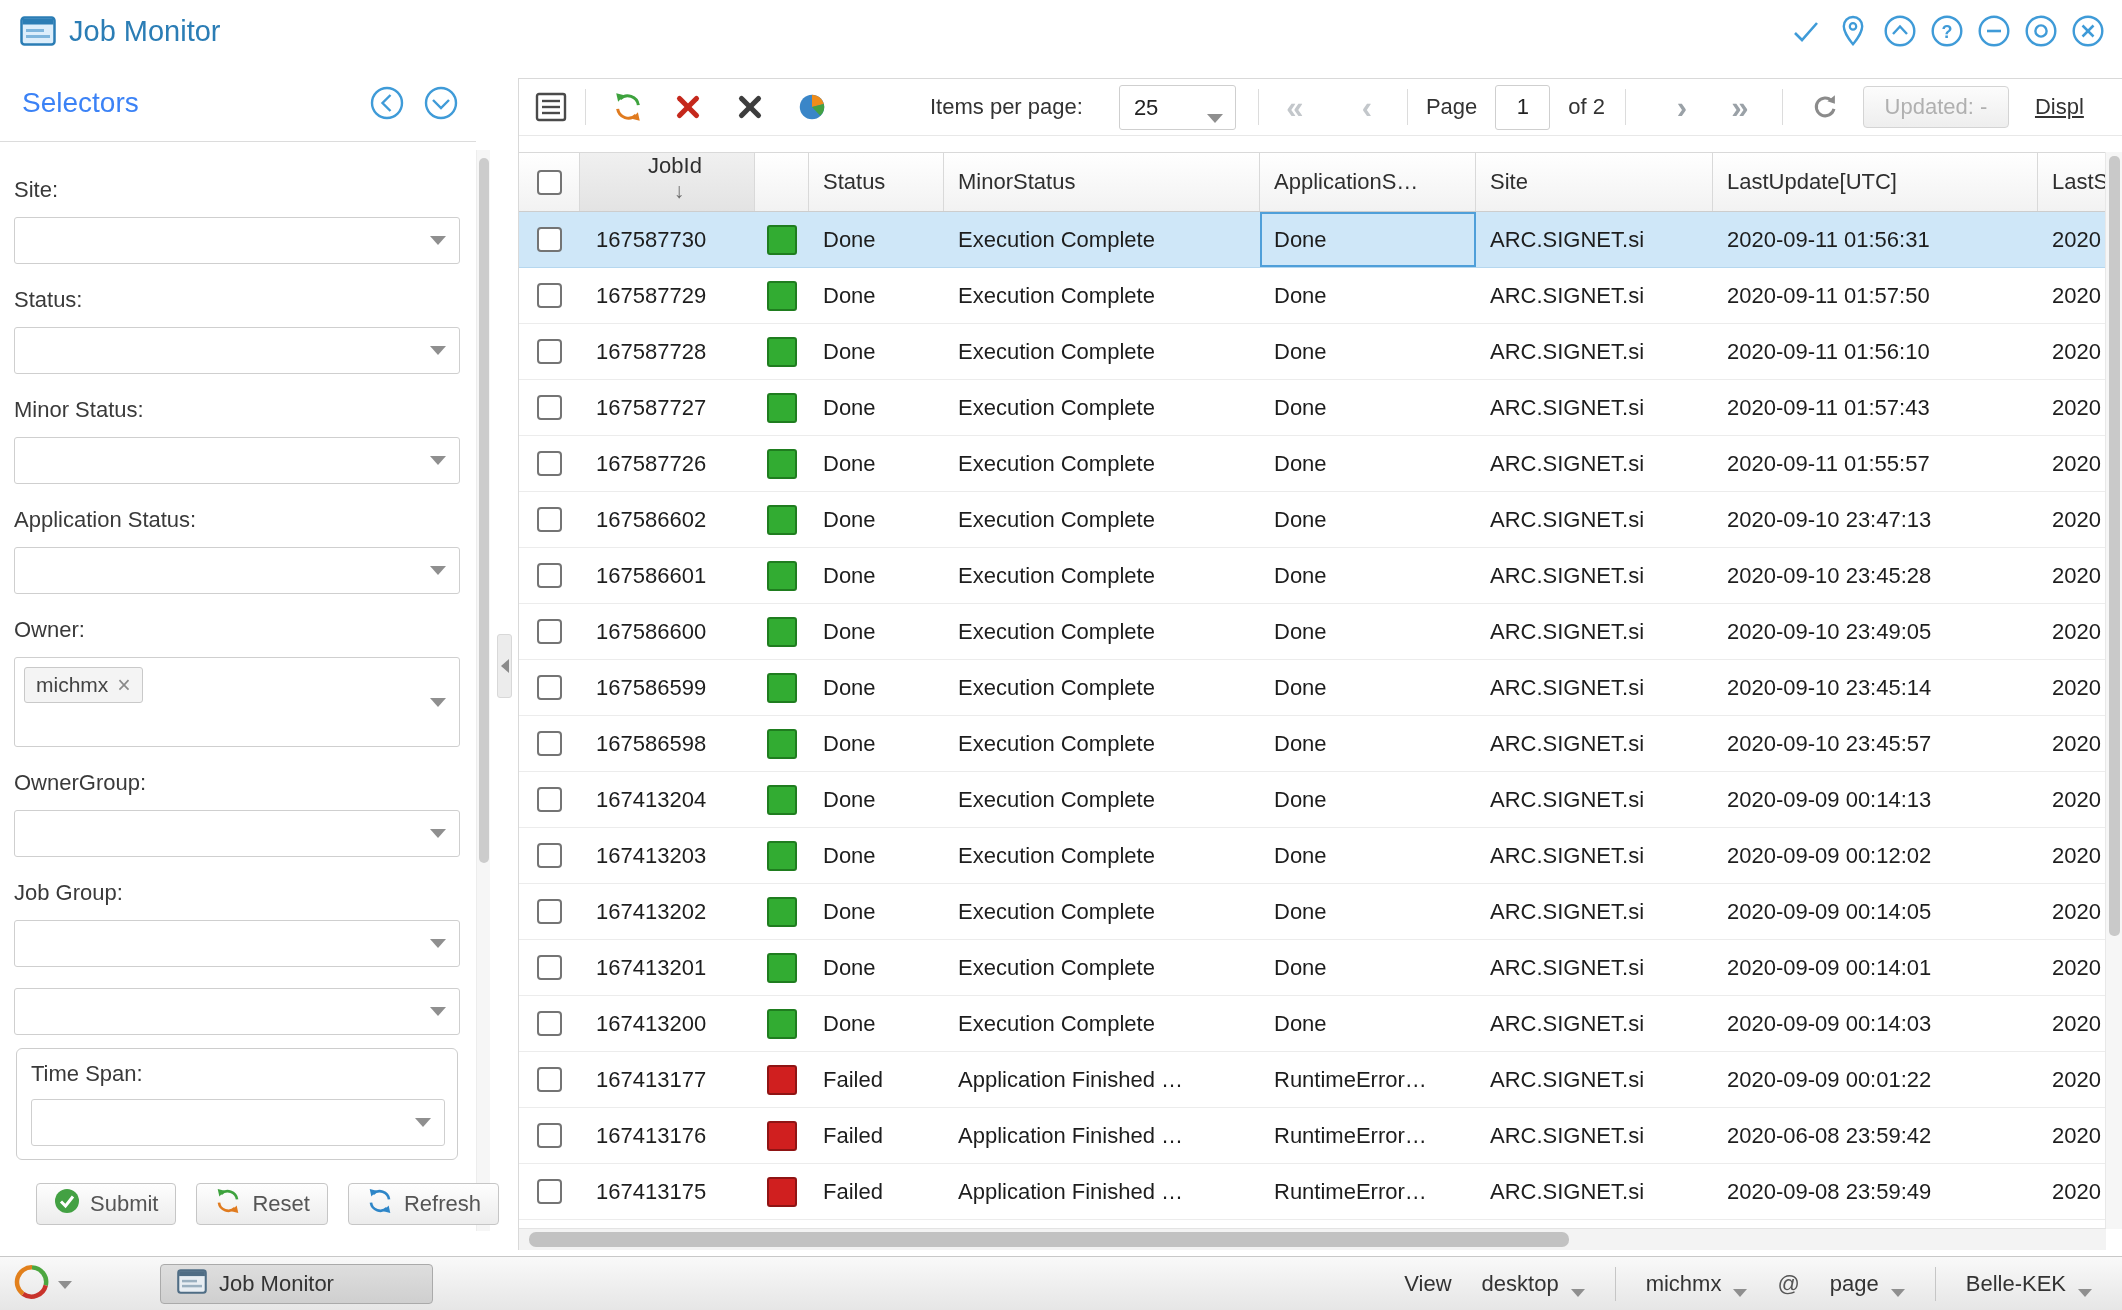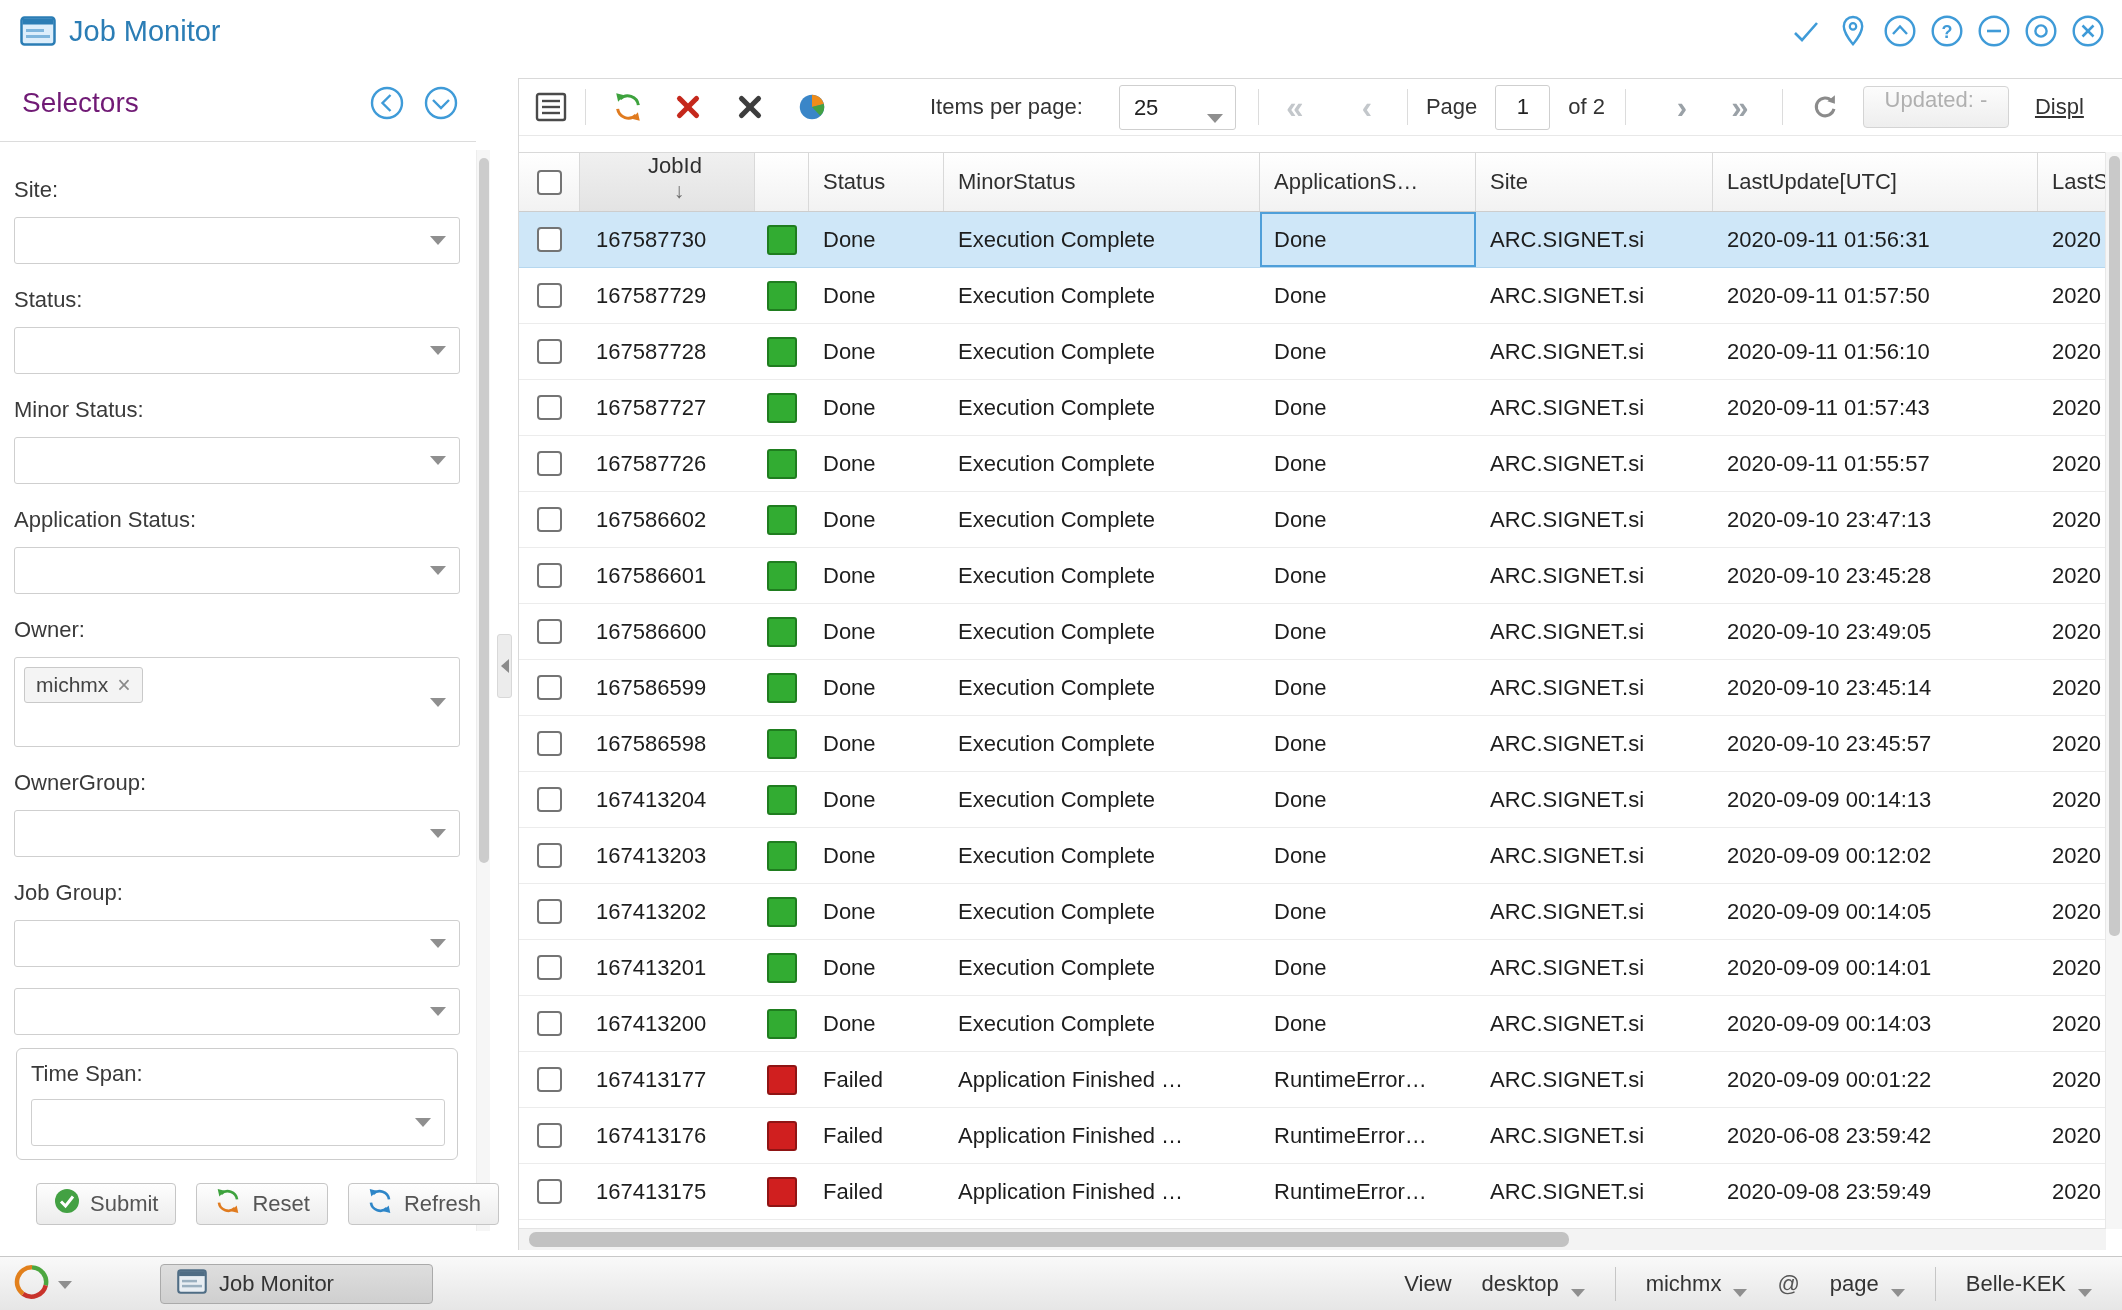--- a/index.html
+++ b/index.html
@@ -11,21 +11,21 @@
   .topbar { position:absolute; left:0; top:0; width:100%; height:65px; background:#fff; }
   .title-wrap { position:absolute; left:20px; top:13px; display:flex; align-items:center; gap:13px; }
   .app-title { font-size:29px; color:#2b7db5; font-weight:500; }
   .topbar-icons { position:absolute; right:16px; top:13px; display:flex; gap:11px; align-items:center; }
   .ticon { width:36px; height:36px; display:inline-flex; align-items:center; justify-content:center; }
 
   
   .selectors-panel { position:absolute; left:0; top:65px; width:476px; height:1191px; background:#fff; }
   .selectors-header { position:absolute; left:0; top:0; width:100%; height:77px;
     border-bottom:1px solid #dcdcdc; display:flex; align-items:center; padding:0 10px 0 22px; }
-  .selectors-title { font-size:28px; color:#701a75; flex:1; }
+  .selectors-title { font-size:28px; color:#3b82f6; flex:1; }
   .header-btns { display:flex; gap:16px; margin-right:6px; }
   .cbtn { width:38px; height:38px; display:inline-flex; align-items:center; justify-content:center; }
 
   .selectors-body { position:absolute; left:0; top:78px; width:100%; padding:32px 16px 0 14px; }
   .field { margin-bottom:21px; }
   .field-label { font-size:22px; color:#3a3a3a; margin-bottom:12px; height:30px; line-height:30px; }
   .combo { position:relative; height:47px; border:1px solid #cfcfcf; border-radius:3px; background:#fff; }
   .combo .trigger { position:absolute; right:0; top:0; width:42px; height:100%;
     display:flex; align-items:center; justify-content:center; }
   .chev { width:0; height:0; border-left:8px solid transparent; border-right:8px solid transparent;
@@ -68,21 +68,21 @@
   .pagombo { position:relative; width:117px; height:45px; border:1px solid #cfcfcf; border-radius:3px;
     background:#fff; flex:none; font-size:22px; color:#222; }
   .pagombo .val { position:absolute; left:14px; top:9px; }
   .page-input { width:55px; height:45px; border:1px solid #cfcfcf; border-radius:3px; text-align:center;
     font-size:22px; color:#222; font-family:inherit; flex:none; }
   .pgico { font-size:31px; font-weight:700; line-height:1; }
   .pg-dis { color:#c3c7cb; }
   .pg-en { color:#9aa1a7; }
   .updated-btn { height:42px; width:146px; border:1px solid #d4d4d4; border-radius:4px;
     background:linear-gradient(#fcfcfc,#eeeeee); color:#b0b0b0; font-size:22px;
-    display:inline-flex; align-items:flex-start; justify-content:center; flex:none; }
+    display:inline-flex; align-items:center; justify-content:center; flex:none; }
 
   .grid-header { position:absolute; left:0; top:73px; width:1587px; height:60px; display:flex;
     border-top:1px solid #d9d9d9; border-bottom:1px solid #cdcdcd;
     background:linear-gradient(#ffffff,#f2f2f2); }
   .hcell { display:flex; align-items:center; padding-left:14px; border-right:1px solid #d9d9d9;
     font-size:22px; color:#2f2f2f; overflow:hidden; white-space:nowrap; flex:none; }
   .hcell.sorted { background:linear-gradient(#f0f0f0,#e3e3e3);flex-direction:column; }
   .sort-arrow { font-size:21px; color:#6b6b6b; margin-left:8px; }
 
   .grid-body { position:absolute; left:0; top:133px; width:1587px; }

